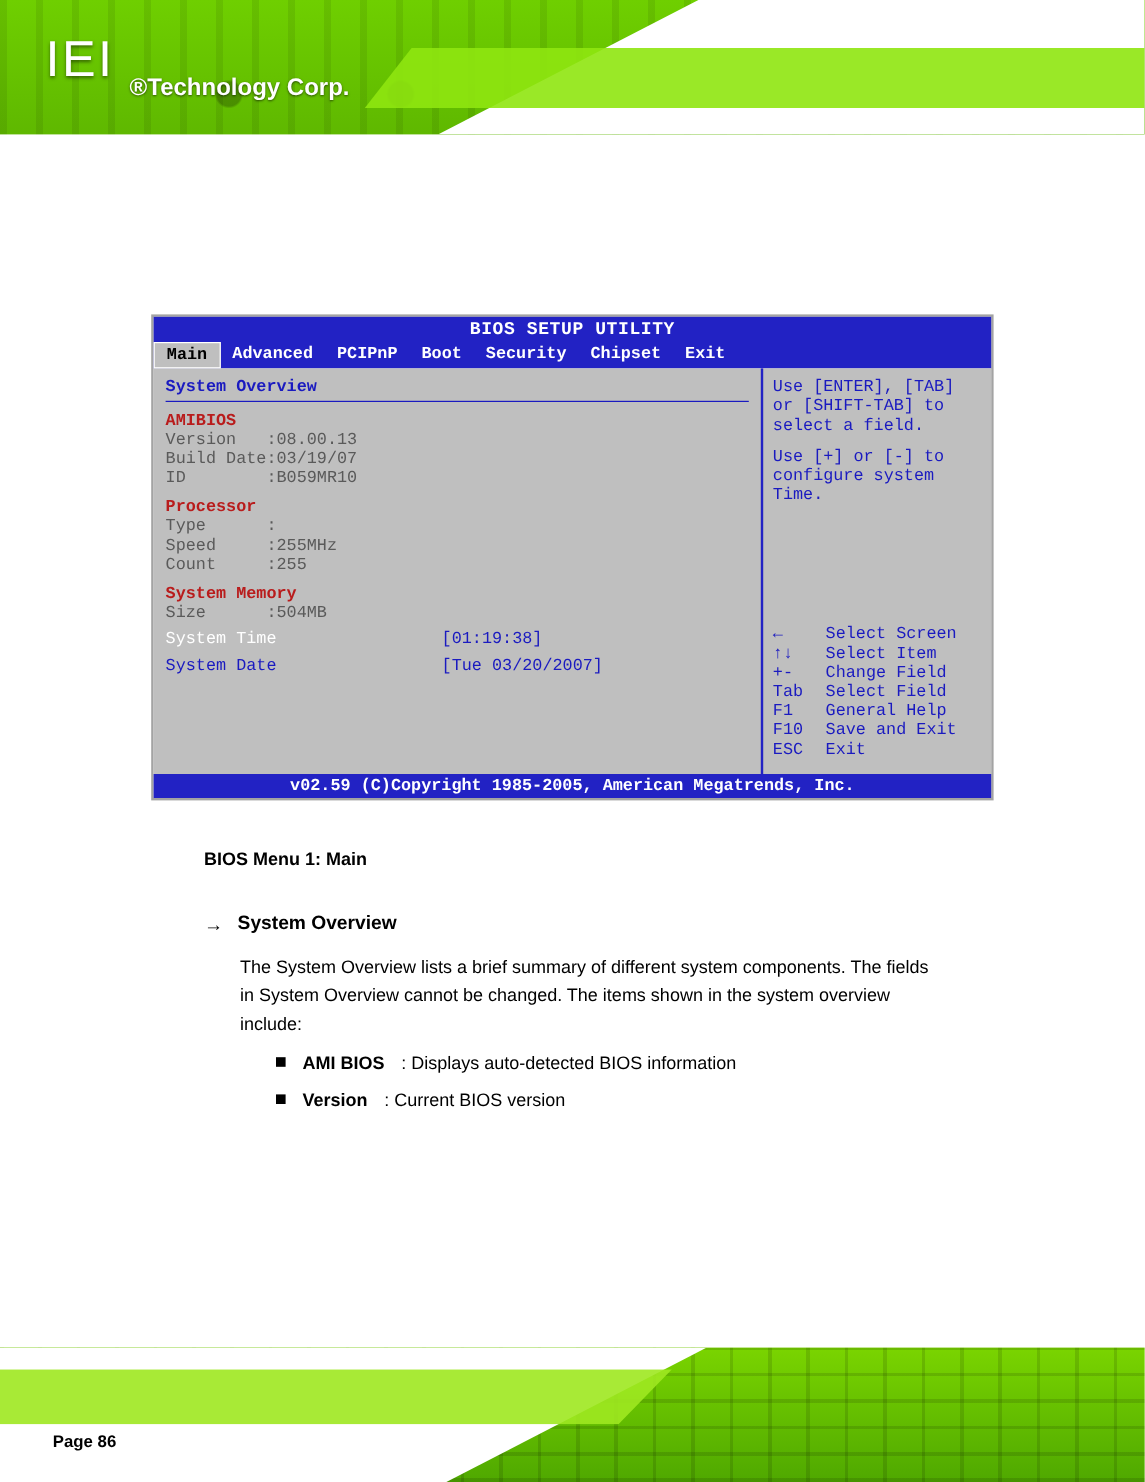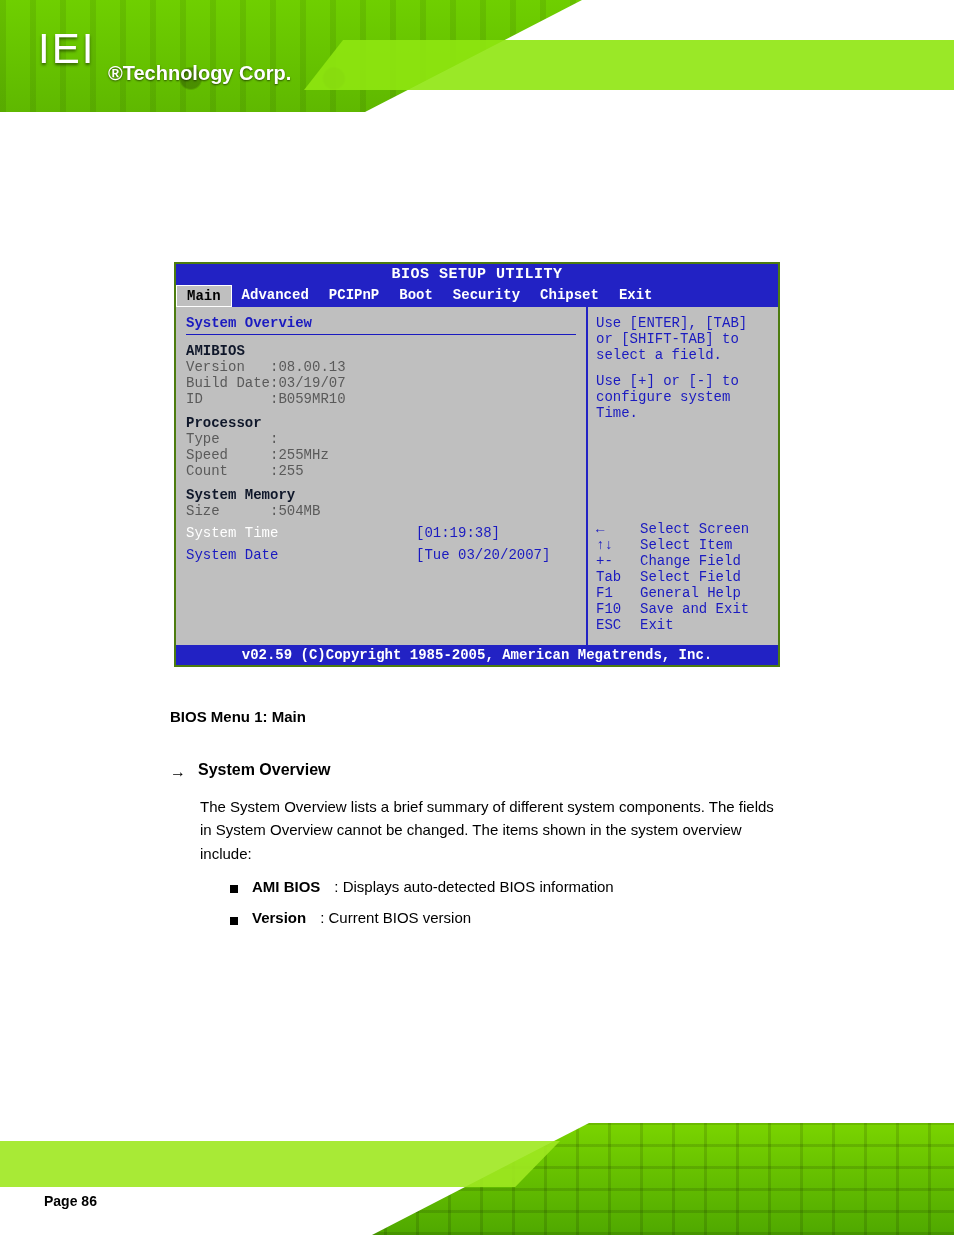--- a/index.html
+++ b/index.html
@@ -57,23 +57,23 @@
   .tag {
     position:absolute;
     left:108px; top:62px;
     color:#fff;
     font-weight:800;
     font-size:20px;
     text-shadow:0 1px 2px rgba(0,0,0,.6);
   }
   
   .bios {
-    width:606px;
+    width:702px;
     margin:150px auto 0;
-    border:2px solid #4d7c0f;
+    border:2px solid #a3a3a3;
   }
   .bios-title{
     background:#2222c4;
     color:#fff;
     text-align:center;
     font-family:"Courier New",monospace;
     font-weight:700;
     font-size:15px;
     padding:2px 0;
     letter-spacing:.5px;
@@ -113,21 +113,21 @@
   }
   .sec-title{
     color:#1a1ac0;
     font-weight:700;
   }
   .hr{
     border-top:1px solid #1a1ac0;
     margin:3px 0 6px;
   }
   .grp-title{
-    color:#0f172a;
+    color:#b91c1c;
     font-weight:700;
     margin-top:8px;
   }
   .kv{
     display:flex;
     color:#5a5a5a;
   }
   .kv .k{width:84px;}
   .sysrow{
     display:flex;
@@ -178,21 +178,21 @@
     font-weight:700;
     font-size:16px;
   }
   .para{
     margin:10px 0 10px 30px;
   }
   .bullet-row{
     display:flex;
     gap:14px;
     margin:8px 0 6px 60px;
-    align-items:center;
+    align-items:flex-start;
   }
   .bullet-row .sq{
     width:8px;height:8px;background:#000;margin-top:6px;flex:0 0 8px;
   }
   .bullet-row .bl{font-weight:700;}
   
   .ftr{
     position:absolute;
     left:0; bottom:0;
     width:954px; height:112px;

